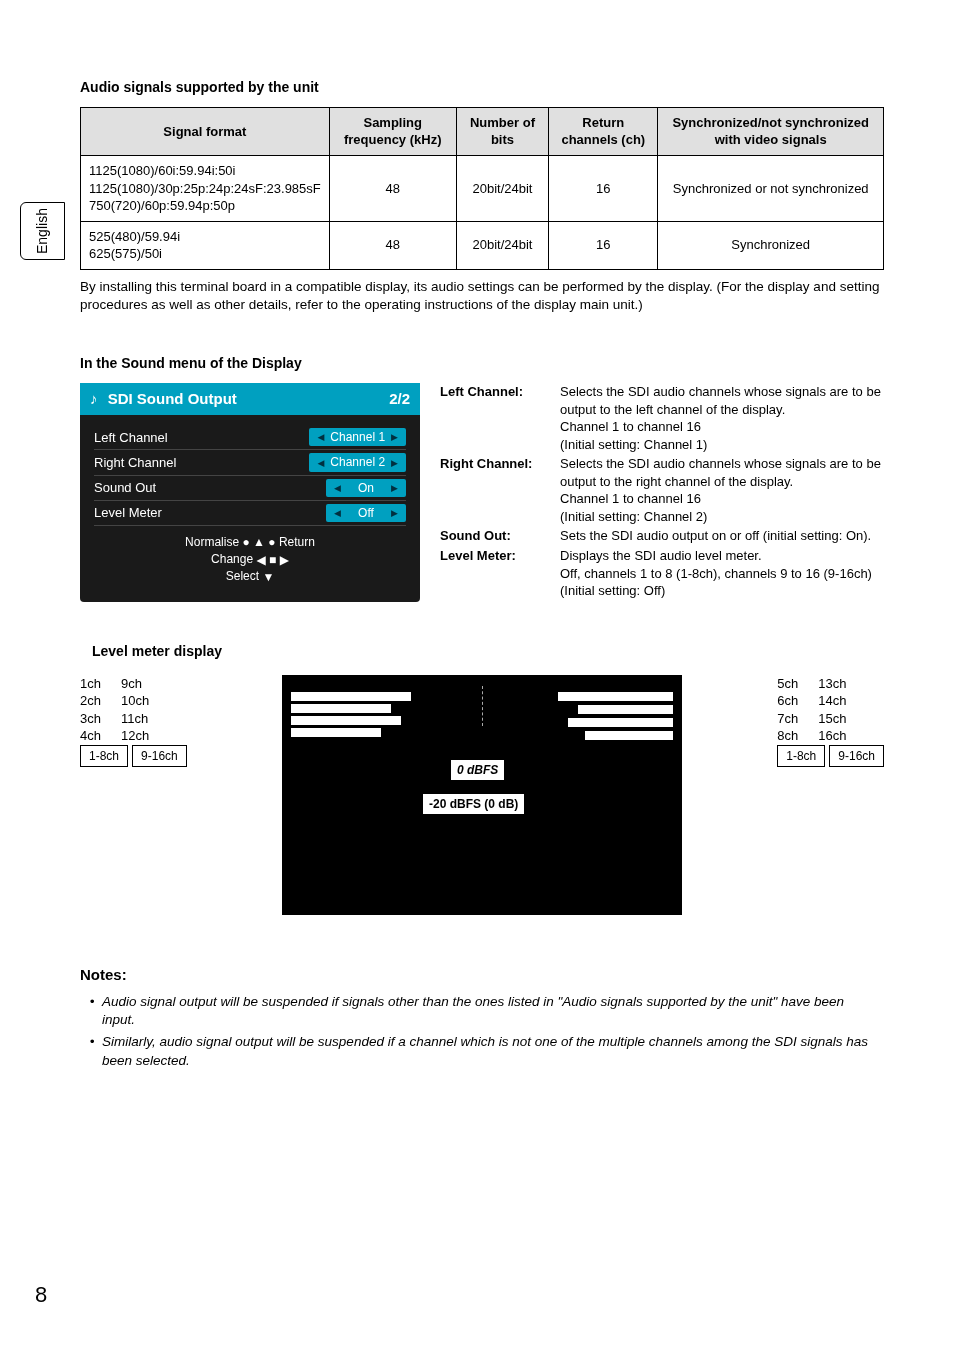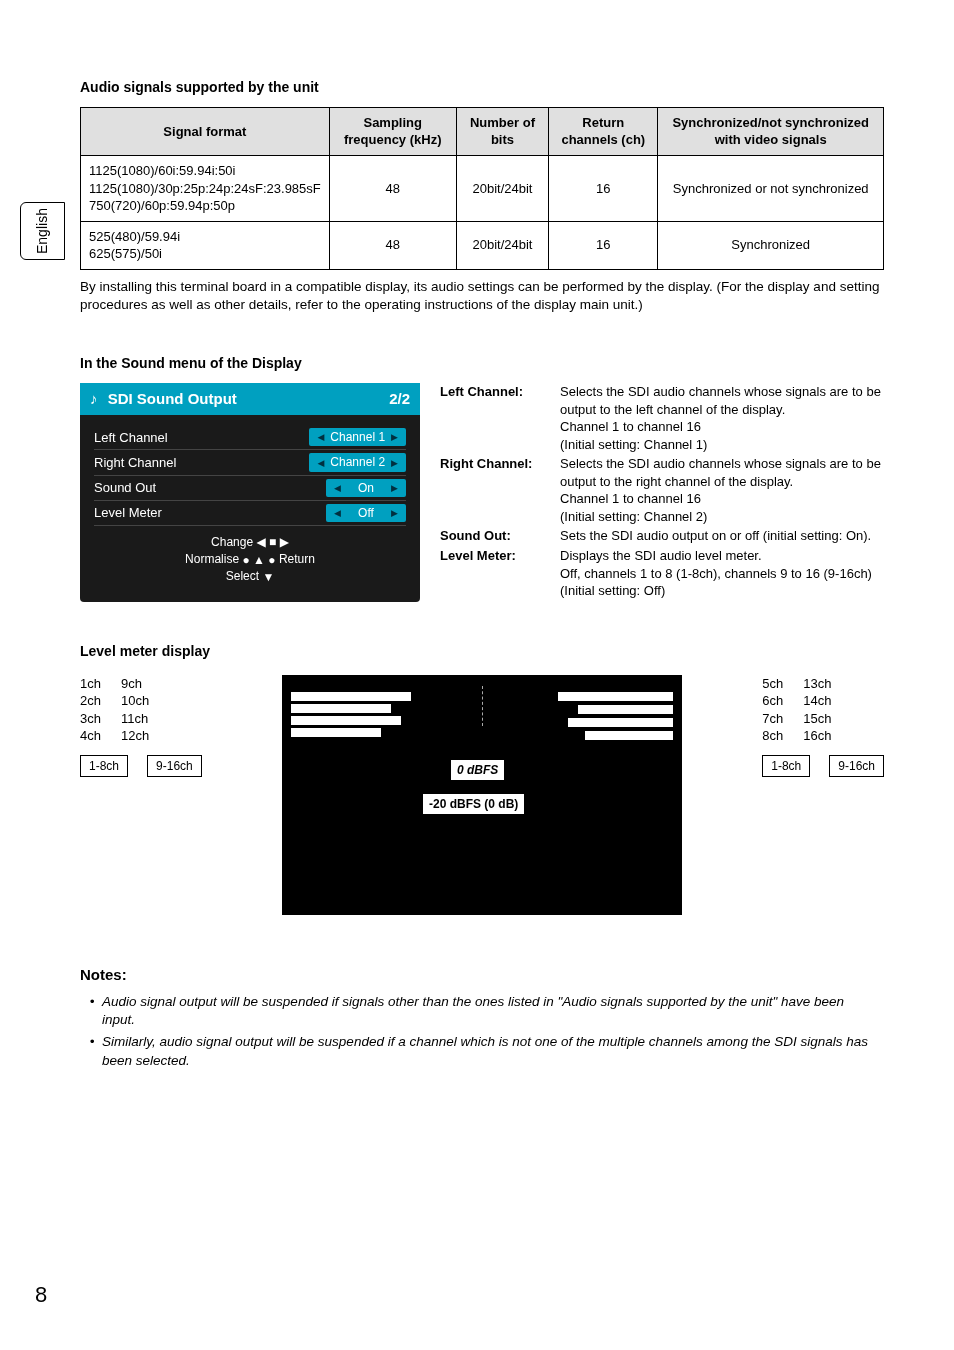--- a/index.html
+++ b/index.html
@@ -70,27 +70,27 @@
   }
   .osd-val .arrow { font-size: 9px; color:#003040; }
   .osd-footer { text-align: center; font-size: 12px; padding-top: 8px; line-height: 1.4; }
   .osd-footer .sym { display:inline-block; vertical-align:middle; }
 
   .defs { font-size: 13px; }
   .defs .row { display: flex; margin-bottom: 2px; }
   .defs .lab { width: 120px; font-weight: bold; flex-shrink: 0; }
   .defs .txt { flex: 1; }
 
-  h3.sub { font-size: 14px; font-weight: bold; margin: 40px 0 14px 0; }
+  h3.sub { font-size: 14px; font-weight: bold; margin: 40px 0 14px 12px; }
 
   .level-row { display: flex; align-items: flex-start; justify-content: space-between; gap: 12px; }
   .ch-block { font-size: 13px; }
   .ch-block .pair { display: flex; gap: 20px; }
   .ch-block .col { display: flex; flex-direction: column; }
-  .ch-btns { display: flex; gap: 19px; margin-top: 10px; }
+  .ch-btns { display: flex; gap: 4px; }
   .ch-btn { border: 1px solid #000; padding: 2px 8px; font-size: 12px; }
 
   .meter-box {
     width: 400px;
     height: 240px;
     border: 1px solid #000;
     box-shadow: inset 0 0 0 4px #000;
     background: #000;
     padding: 10px 8px;
     display: flex;
@@ -195,31 +195,31 @@
         <div class="osd-line">
           <span>Level Meter</span>
           <span class="osd-val">
               <span class="arrow">◀</span>
               <span>Off</span>
               <span class="arrow">▶</span>
             </span>
         </div>
         <div class="osd-footer">
           <div>
-            <span>Change</span>
-            <span class="sym"> ◀ </span>
-            <span class="sym">■</span>
-            <span class="sym"> ▶</span>
-          </div>
-          <div>
             <span>Normalise</span>
             <span class="sym"> ● </span>
             <span class="sym">▲</span>
             <span class="sym"> ● </span>
             <span>Return</span>
+          </div>
+          <div>
+            <span>Change</span>
+            <span class="sym"> ◀ </span>
+            <span class="sym">■</span>
+            <span class="sym"> ▶</span>
           </div>
           <div>
             <span>Select</span>
             <span class="sym"> ▼</span>
           </div>
         </div>
       </div>
     </div>
 
     <div class="defs">

